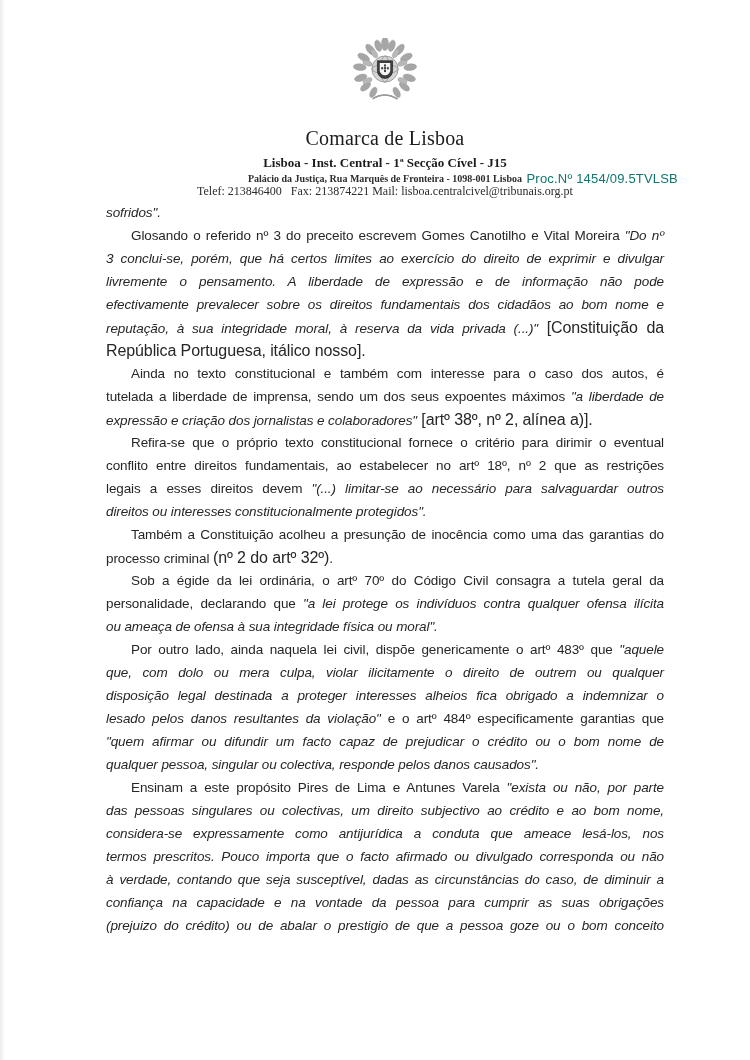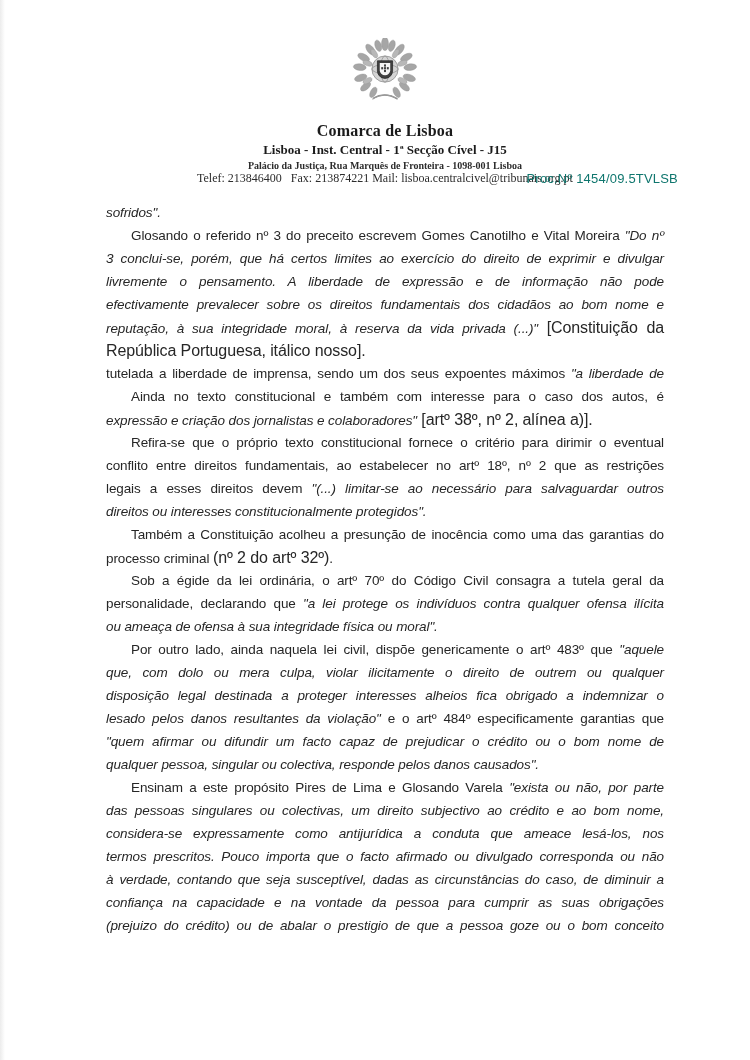--- a/index.html
+++ b/index.html
@@ -17,22 +17,22 @@
     background:linear-gradient(90deg,#ececec,rgba(255,255,255,0));
     pointer-events:none;
   }
   .header{
     position:absolute;left:97px;top:38px;width:576px;
     text-align:center;
     font-family:"Liberation Serif","DejaVu Serif",serif;
     color:#1b1b1b;
   }
   .crest{display:inline-block;}
-  .court-name{font-size:16px;font-weight:bold;line-height:20px;margin-top:13px;letter-spacing:.2px;}
-  .court-section{font-size:13px;font-weight:bold;line-height:16px;margin-top:1px;}
+  .court-name{font-size:20px;font-weight:normal;line-height:20px;margin-top:20px;letter-spacing:.2px;}
+  .court-section{font-size:13px;font-weight:bold;line-height:16px;margin-top:7px;}
   .court-address{font-size:10px;line-height:12px;margin-top:2px;color:#2c2c2c;font-weight:bold;}
   .court-contacts{font-size:12px;line-height:12px;color:#2c2c2c;}
   .proc{
     position:absolute;top:171px;right:72px;
     font-size:13px;color:#0f766e;letter-spacing:.2px;
   }
   .body-text{
     position:absolute;left:106px;top:201px;width:558px;
   }
   .line{
@@ -107,39 +107,39 @@
   <div class="proc">Proc.Nº 1454/09.5TVLSB</div>
 
   <div class="body-text">
       <div class="line"><span class="i">sofridos".</span></div>
       <div class="line j ind"><span class="r">Glosando o referido nº 3 do preceito escrevem Gomes Canotilho e Vital Moreira </span><span class="i">"Do nº</span></div>
       <div class="line j"><span class="i">3 conclui-se, porém, que há certos limites ao exercício do direito de exprimir e divulgar</span></div>
       <div class="line j"><span class="i">livremente o pensamento. A liberdade de expressão e de informação não pode</span></div>
       <div class="line j"><span class="i">efectivamente prevalecer sobre os direitos fundamentais dos cidadãos ao bom nome e</span></div>
       <div class="line j"><span class="i">reputação, à sua integridade moral, à reserva da vida privada (...)"</span><span class="s"> [Constituição da</span></div>
       <div class="line"><span class="s">República Portuguesa, itálico nosso].</span></div>
+      <div class="line j ind"><span class="r">Ainda no texto constitucional e também com interesse para o caso dos autos, é</span></div>
       <div class="line j"><span class="r">tutelada a liberdade de imprensa, sendo um dos seus expoentes máximos </span><span class="i">"a liberdade de</span></div>
-      <div class="line j ind"><span class="r">Ainda no texto constitucional e também com interesse para o caso dos autos, é</span></div>
       <div class="line"><span class="i">expressão e criação dos jornalistas e colaboradores"</span><span class="s"> [artº 38º, nº 2, alínea a)].</span></div>
       <div class="line j ind"><span class="r">Refira-se que o próprio texto constitucional fornece o critério para dirimir o eventual</span></div>
       <div class="line j"><span class="r">conflito entre direitos fundamentais, ao estabelecer no artº 18º, nº 2 que as restrições</span></div>
       <div class="line j"><span class="r">legais a esses direitos devem </span><span class="i">"(...) limitar-se ao necessário para salvaguardar outros</span></div>
       <div class="line"><span class="i">direitos ou interesses constitucionalmente protegidos".</span></div>
       <div class="line j ind"><span class="r">Também a Constituição acolheu a presunção de inocência como uma das garantias do</span></div>
       <div class="line"><span class="r">processo criminal </span><span class="s">(nº 2 do artº 32º)</span><span class="r">.</span></div>
       <div class="line j ind"><span class="r">Sob a égide da lei ordinária, o artº 70º do Código Civil consagra a tutela geral da</span></div>
       <div class="line j"><span class="r">personalidade, declarando que </span><span class="i">"a lei protege os indivíduos contra qualquer ofensa ilícita</span></div>
       <div class="line"><span class="i">ou ameaça de ofensa à sua integridade física ou moral".</span></div>
       <div class="line j ind"><span class="r">Por outro lado, ainda naquela lei civil, dispõe genericamente o artº 483º que </span><span class="i">"aquele</span></div>
       <div class="line j"><span class="i">que, com dolo ou mera culpa, violar ilicitamente o direito de outrem ou qualquer</span></div>
       <div class="line j"><span class="i">disposição legal destinada a proteger interesses alheios fica obrigado a indemnizar o</span></div>
       <div class="line j"><span class="i">lesado pelos danos resultantes da violação"</span><span class="r"> e o artº 484º especificamente garantias que</span></div>
       <div class="line j"><span class="i">"quem afirmar ou difundir um facto capaz de prejudicar o crédito ou o bom nome de</span></div>
       <div class="line"><span class="i">qualquer pessoa, singular ou colectiva, responde pelos danos causados".</span></div>
-      <div class="line j ind"><span class="r">Ensinam a este propósito Pires de Lima e Glosando Varela </span><span class="i">"exista ou não, por parte</span></div>
+      <div class="line j ind"><span class="r">Ensinam a este propósito Pires de Lima e Antunes Varela </span><span class="i">"exista ou não, por parte</span></div>
       <div class="line j"><span class="i">das pessoas singulares ou colectivas, um direito subjectivo ao crédito e ao bom nome,</span></div>
       <div class="line j"><span class="i">considera-se expressamente como antijurídica a conduta que ameace lesá-los, nos</span></div>
       <div class="line j"><span class="i">termos prescritos. Pouco importa que o facto afirmado ou divulgado corresponda ou não</span></div>
       <div class="line j"><span class="i">à verdade, contando que seja susceptível, dadas as circunstâncias do caso, de diminuir a</span></div>
       <div class="line j"><span class="i">confiança na capacidade e na vontade da pessoa para cumprir as suas obrigações</span></div>
       <div class="line j"><span class="i">(prejuizo do crédito) ou de abalar o prestigio de que a pessoa goze ou o bom conceito</span></div>
     </div>
 
 </div>
 

